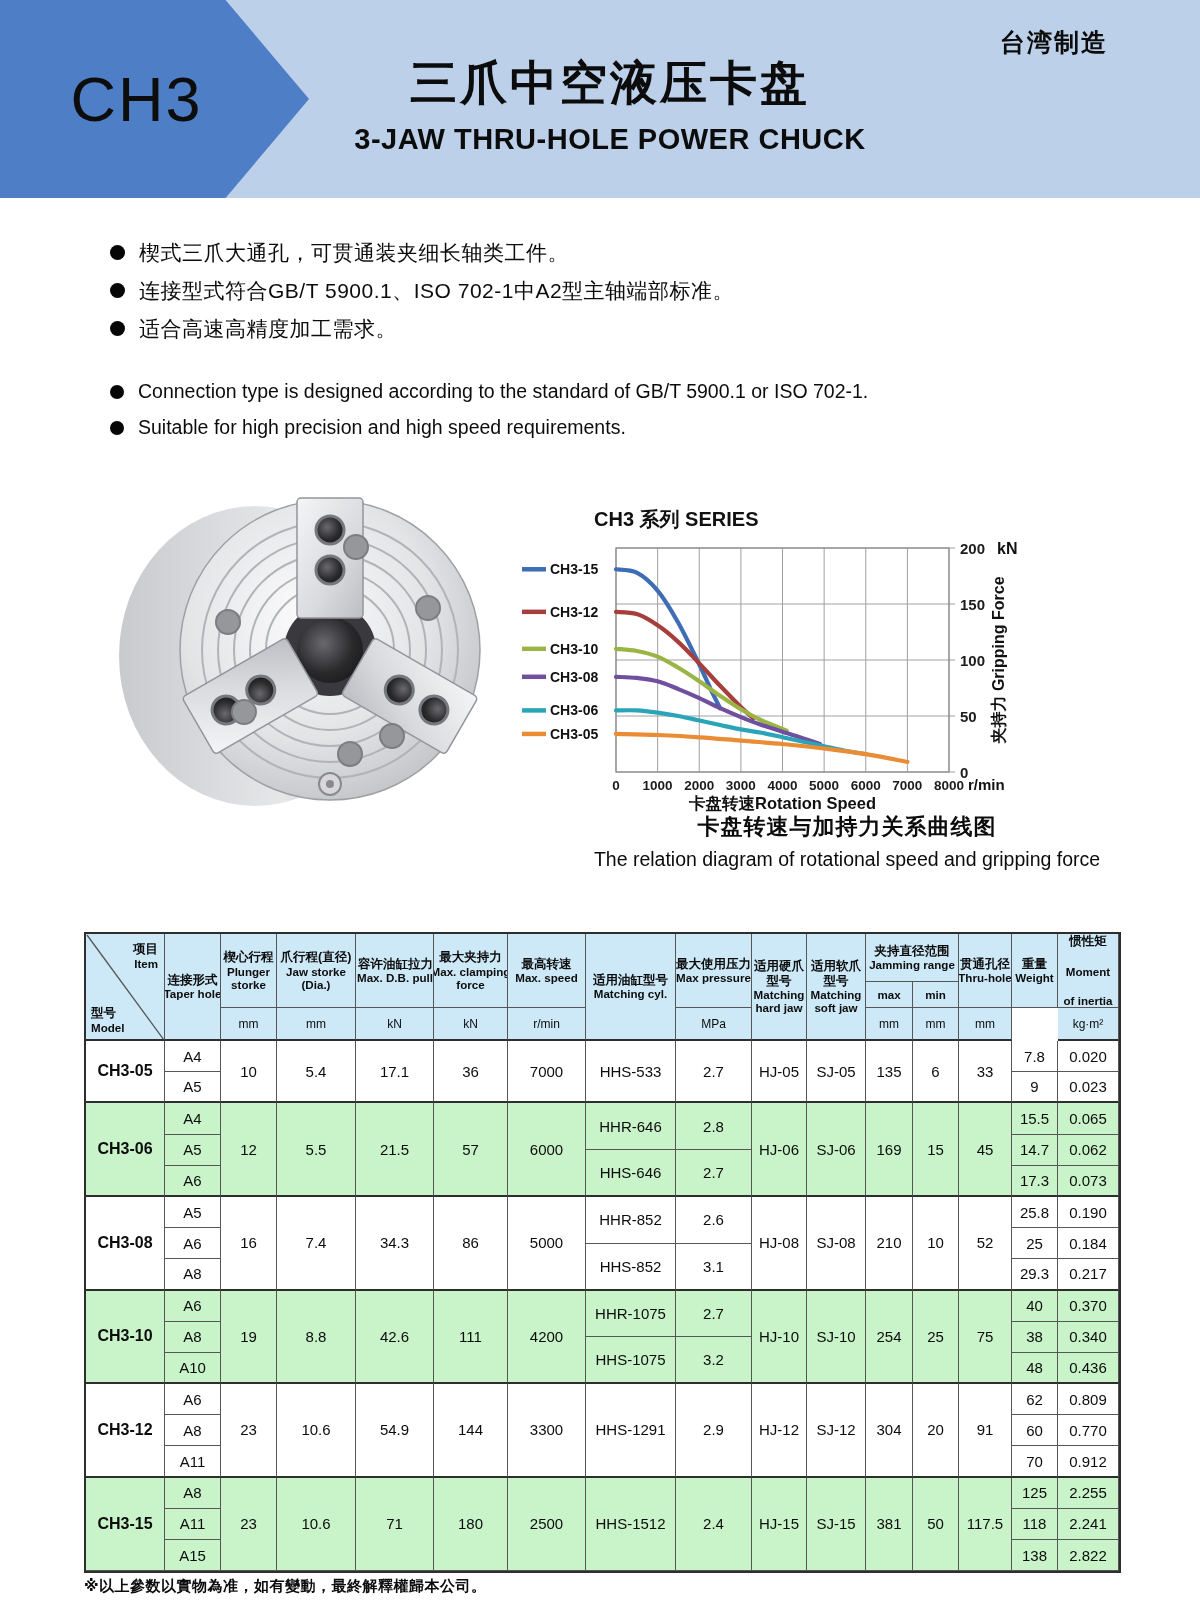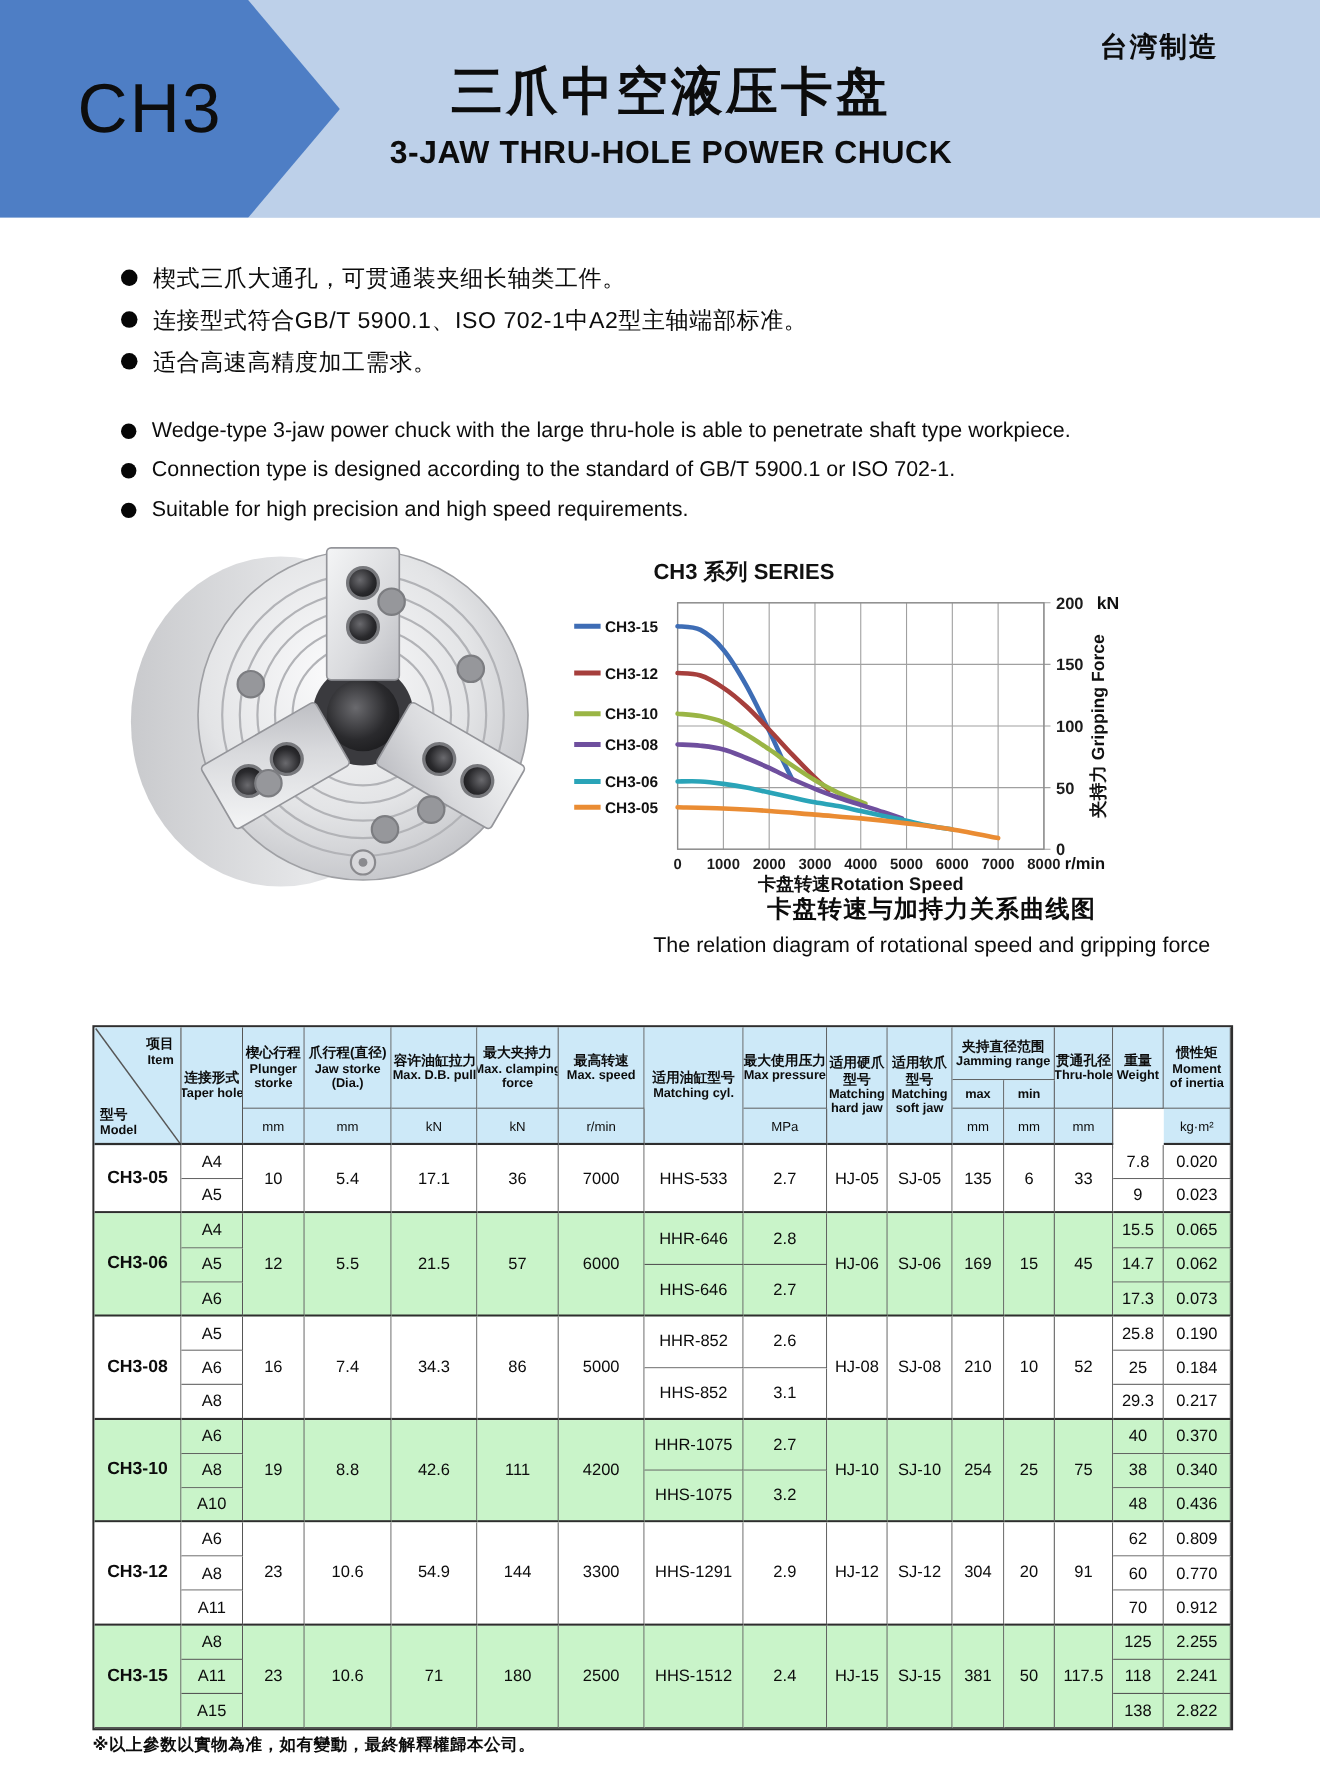--- a/index.html
+++ b/index.html
@@ -84,24 +84,20 @@
       <span class="dot"></span>
       <span class="btxt">连接型式符合GB/T 5900.1、ISO 702-1中A2型主轴端部标准。</span>
       </div>
     <div class="brow">
       <span class="dot"></span>
       <span class="btxt">适合高速高精度加工需求。</span>
       </div>
   </div>
 
   <div class="bullets en">
-    <div class="brow">
-      <span class="dot"></span>
-      <span class="btxt">Wedge-type 3-jaw power chuck with the large thru-hole is able to penetrate shaft type workpiece.</span>
-      </div>
     <div class="brow">
       <span class="dot"></span>
       <span class="btxt">Connection type is designed according to the standard of GB/T 5900.1 or ISO 702-1.</span>
       </div>
     <div class="brow">
       <span class="dot"></span>
       <span class="btxt">Suitable for high precision and high speed requirements.</span>
       </div>
   </div>
 
@@ -294,21 +290,21 @@
         <div class="hl-en">min</div>
       </div>
       <div class="tc hb" style="grid-area: 1 / 14 / 3 / 15;">
         <div class="hl-cn">贯通孔径</div>
         <div class="hl-en">Thru-hole</div>
       </div>
       <div class="tc hb" style="grid-area: 1 / 15 / 3 / 16;">
         <div class="hl-cn">重量</div>
         <div class="hl-en">Weight</div>
       </div>
-      <div class="tc hb" style="grid-area: 1 / 16 / 3 / 17;">
+      <div class="tc hb" style="grid-area: 1 / 16 / 3 / 17; gap: 16px;">
         <div class="hl-cn">惯性矩</div>
         <div class="hl-en">Moment</div>
         <div class="hl-en">of inertia</div>
       </div>
       <div class="tc hb gend" style="grid-area: 3 / 3 / 4 / 4;">
         <div class="unit">mm</div>
       </div>
       <div class="tc hb gend" style="grid-area: 3 / 4 / 4 / 5;">
         <div class="unit">mm</div>
       </div>

